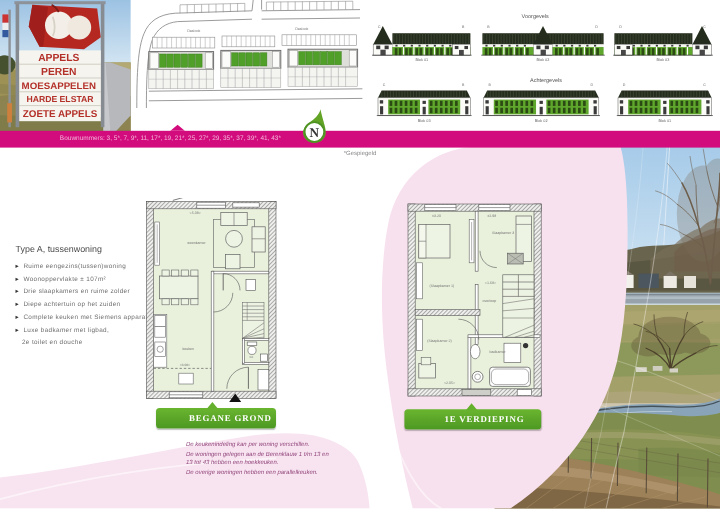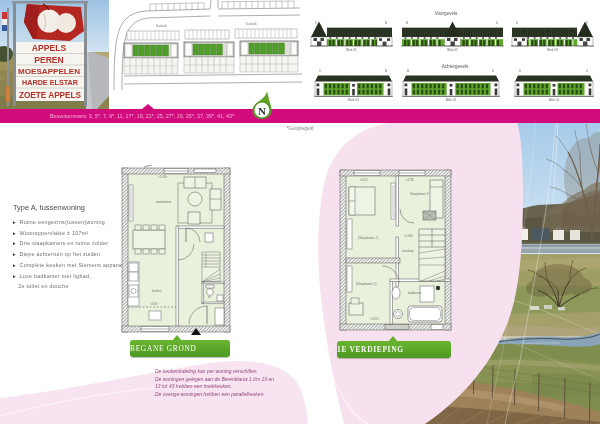--- a/index.html
+++ b/index.html
@@ -701,21 +701,21 @@
     <text x="36" y="38" font-size="3">woonkamer</text>
     <text x="32" y="127" font-size="3">keuken</text>
     <text x="88" y="133" font-size="2.6">wc</text>
     <text x="38" y="13" font-size="3">&lt;5.08&gt;</text>
     <text x="30" y="140" font-size="2.6">&lt;3.08&gt;</text>
   </g>
 </svg>
 
 <div class="abs" style="left:130px;top:340px;width:100px;height:17px;background:linear-gradient(#6ab52f,#4d9822);border-radius:3px;box-shadow:0 1px 1px rgba(0,0,0,0.25);"></div>
 <div class="abs" style="left:172px;top:335px;width:0;height:0;border-left:5px solid transparent;border-right:5px solid transparent;border-bottom:6px solid #65b02c;"></div>
-<div class="abs" style="left:130px;top:344px;width:124px;text-align:left;font-family:'Liberation Serif',serif;font-weight:normal;font-size:7.4px;color:#fff;letter-spacing:0.7px;">BEGANE GROND</div>
+<div class="abs" style="left:130px;top:344px;width:124px;text-align:center;font-family:'Liberation Serif',serif;font-weight:bold;font-size:7.4px;color:#fff;letter-spacing:0.7px;">BEGANE GROND</div>
 
 <svg class="abs" style="left:338px;top:167px;" width="115" height="166" viewBox="0 0 115 166">
 
   <rect x="3" y="3" width="109" height="160" fill="#e9f1dc"></rect>
 
   <g fill="url(#hatch)" stroke="#555" stroke-width="0.5">
     <rect x="2" y="3" width="6" height="160"></rect>
     <rect x="107" y="3" width="6" height="160"></rect>
     <rect x="2" y="3" width="111" height="6"></rect>
     <rect x="2" y="157" width="111" height="6"></rect>
@@ -787,21 +787,21 @@
     <text x="64" y="85" font-size="3">overloop</text>
     <text x="22" y="14" font-size="3">±3.20</text>
     <text x="68" y="14" font-size="3">±2.98</text>
     <text x="66" y="70" font-size="3">&lt;1.68&gt;</text>
     <text x="32" y="153" font-size="3">&lt;2.05&gt;</text>
   </g>
 </svg>
 
 <div class="abs" style="left:337px;top:341px;width:114px;height:17px;background:linear-gradient(#6ab52f,#4d9822);border-radius:3px;box-shadow:0 1px 1px rgba(0,0,0,0.25);"></div>
 <div class="abs" style="left:388px;top:336px;width:0;height:0;border-left:5px solid transparent;border-right:5px solid transparent;border-bottom:6px solid #65b02c;"></div>
-<div class="abs" style="left:337px;top:345px;width:100px;text-align:left;font-family:'Liberation Serif',serif;font-weight:bold;font-size:7.4px;color:#fff;letter-spacing:0.7px;">1E VERDIEPING</div>
+<div class="abs" style="left:337px;top:345px;width:100px;text-align:right;font-family:'Liberation Serif',serif;font-weight:bold;font-size:7.4px;color:#fff;letter-spacing:0.7px;">1E VERDIEPING</div>
 
 <div class="abs" style="left:155px;top:368px;width:160px;font-size:5px;font-style:italic;color:#91457c;line-height:7.6px;">
   De keukenindeling kan per woning verschillen.<br>
   De woningen gelegen aan de Berenklauw 1 t/m 13 en<br>
   13 tot 43 hebben een hoekkeuken.<br>
   De overige woningen hebben een parallelkeuken.
 </div>
 
 </div>
 

